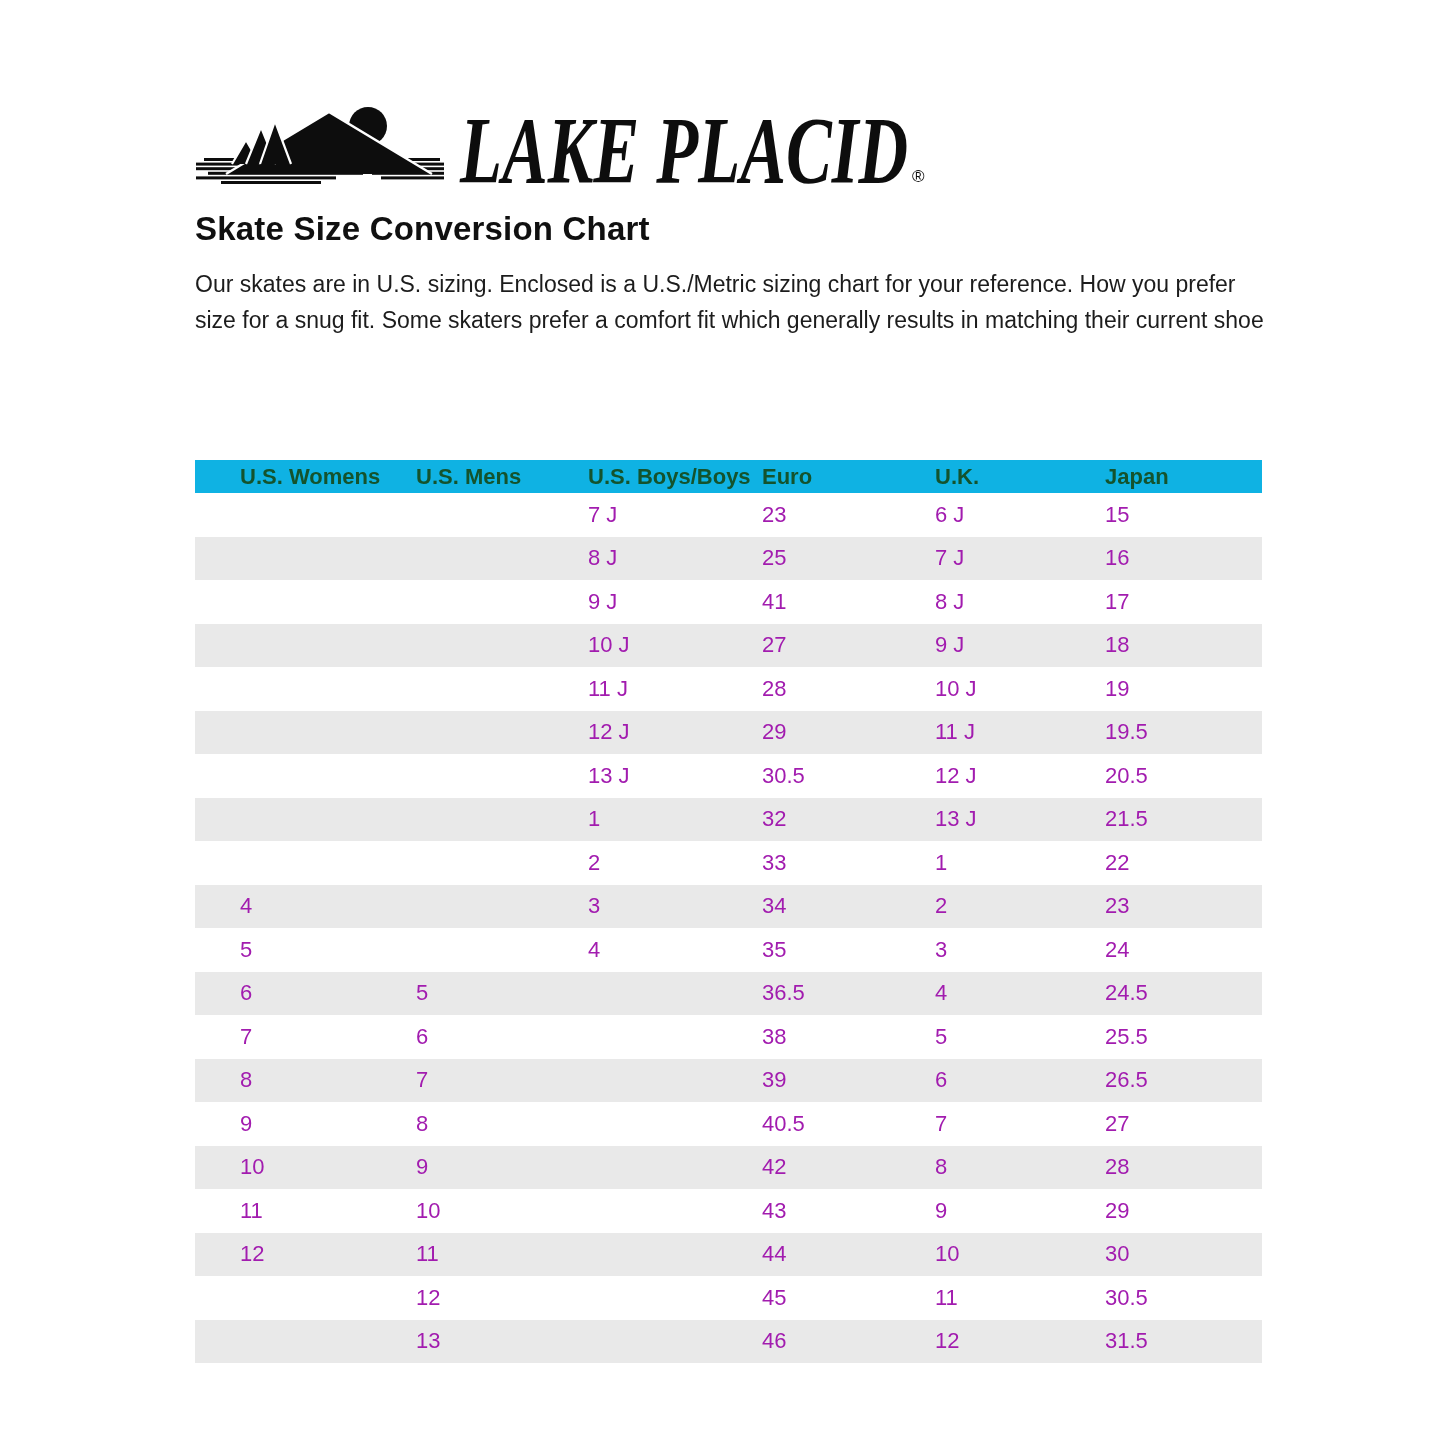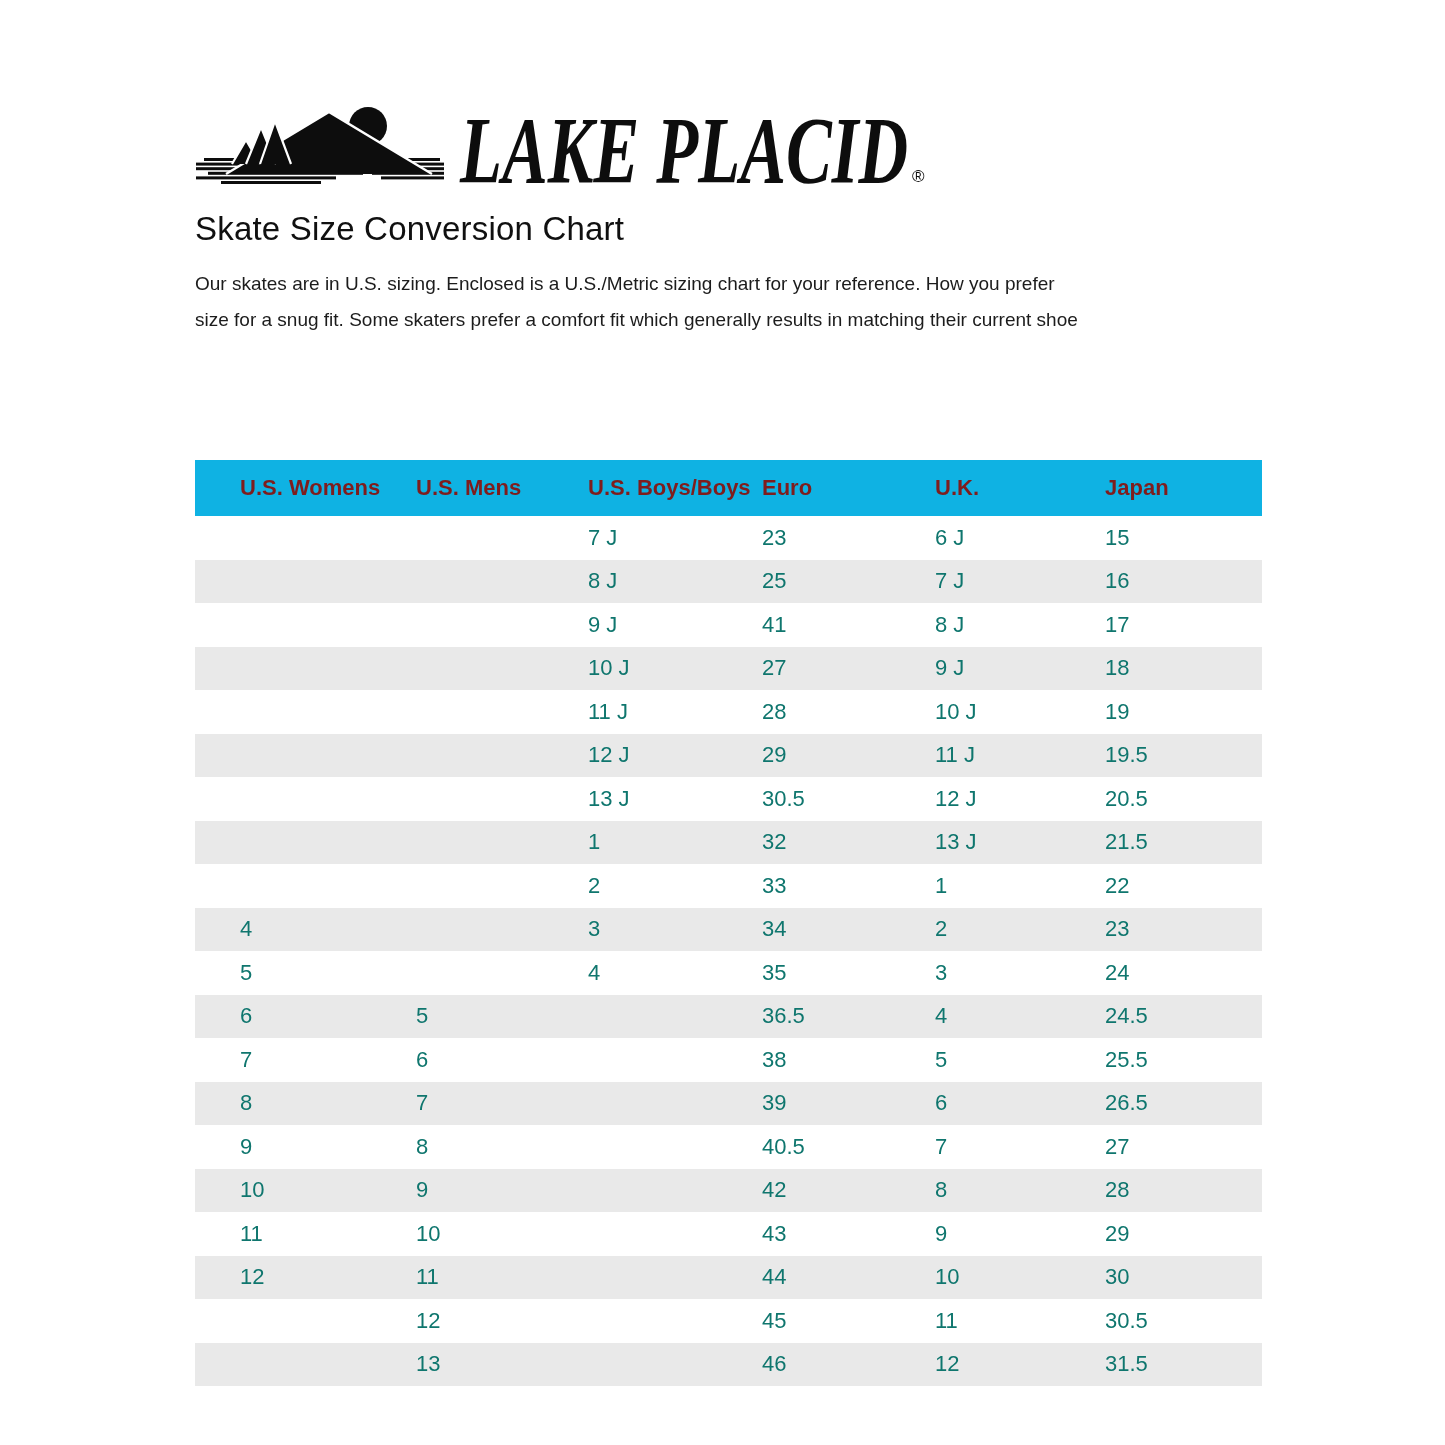--- a/index.html
+++ b/index.html
@@ -8,38 +8,38 @@
     font-family:"Liberation Sans", sans-serif; overflow:hidden;
   }
   .logo-svg { position:absolute; left:196px; top:96px; }
   .brand-text {
     font-family:"Liberation Serif", serif;
     font-style:italic; font-weight:bold; fill:#0d0d0d;
   }
   .reg-mark { font-family:"Liberation Sans", sans-serif; font-weight:normal; fill:#0d0d0d; }
   .title {
     position:absolute; left:195px; top:210px; margin:0;
-    font-size:33px; font-weight:normal; color:#101010; letter-spacing:0.2px;
+    font-size:33px; font-weight:bold; color:#101010; letter-spacing:0.2px;
   }
   .intro {
     position:absolute; left:195px; top:266px; width:1085px;
-    font-size:19px; line-height:36px; color:#1c1c1c;
+    font-size:23px; line-height:36px; color:#1c1c1c;
   }
   .size-table { position:absolute; left:195px; top:460px; width:1067px; }
   .thead {
-    height:56px; background:var(--header-bg,#0fb2e3);
+    height:33px; background:var(--header-bg,#0fb2e3);
     display:grid; grid-template-columns:176px 172px 174px 173px 170px 1fr;
     padding-left:45px; box-sizing:border-box; align-items:center;
-    font-weight:bold; font-size:22px; color:#7f1d1d;
+    font-weight:bold; font-size:22px; color:#14532d;
   }
   .trow {
     height:43.5px;
     display:grid; grid-template-columns:176px 172px 174px 173px 170px 1fr;
     padding-left:45px; box-sizing:border-box; align-items:center;
-    font-size:22px; color:#0f766e; background:#ffffff;
+    font-size:22px; color:#a21caf; background:#ffffff;
   }
   .tbody .trow:nth-child(even) { background:var(--row-alt,#e9e9e9); }
   .hcell, .tcell { white-space:nowrap; overflow:visible; }
 </style>
 </head>
 <body>
 
 <div class="page">
 
   <svg class="logo-svg" width="740" height="100" viewBox="0 0 740 100">

